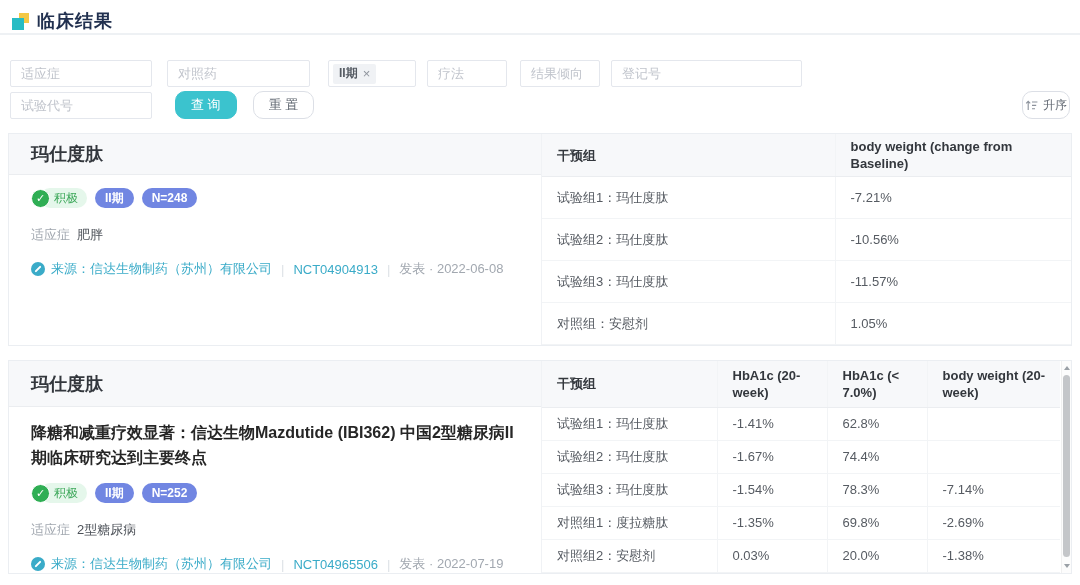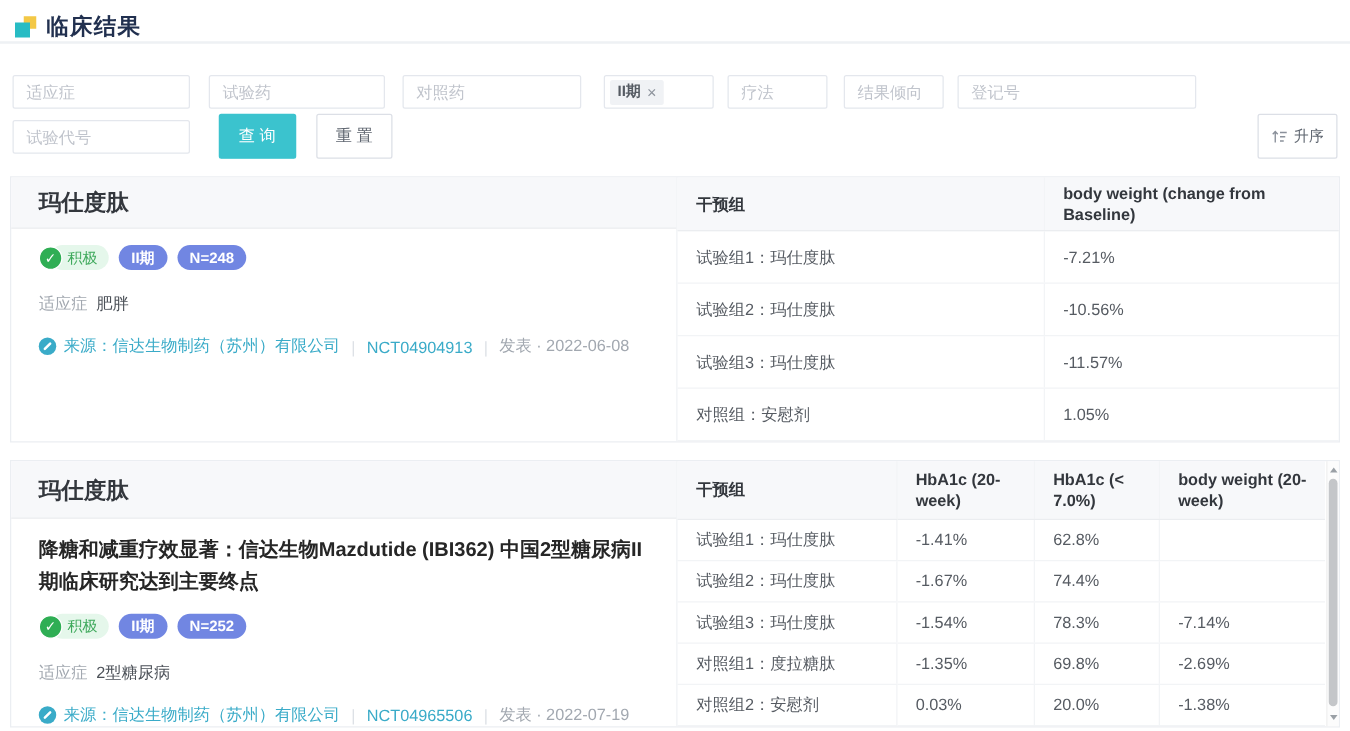--- a/index.html
+++ b/index.html
@@ -20,25 +20,25 @@
   .frow { display:flex; align-items:center; }
   .frow + .frow { margin-top:4px; position:relative; }
   .f-input { height:27px; border:1px solid #e4e7ed; border-radius:2px; padding:0 10px;
              font-size:13px; color:#606266; outline:none; font-family:inherit; }
   .f-input::placeholder { color:#c0c4cc; }
   .phase-box { height:27px; border:1px solid #e4e7ed; border-radius:2px; display:flex;
                align-items:center; padding:0 4px; }
   .tag { display:inline-flex; align-items:center; background:#f0f2f5; border-radius:2px;
          height:20px; padding:0 6px; font-size:12px; color:#555b63; font-weight:700; }
   .tag .x { margin-left:5px; color:#8e949d; font-weight:400; font-size:13px; cursor:pointer; line-height:1; }
-  .btn { height:36px; border-radius:2px; font-size:13px; cursor:pointer; font-family:inherit; }
+  .btn { height:28px; border-radius:10px; font-size:13px; cursor:pointer; font-family:inherit; }
   .btn-search { background:#3bc3ce; color:#fff; border:1px solid #3bc3ce; padding:0 15px; }
   .btn-reset { background:#fff; color:#5f6670; border:1px solid #dcdfe6; padding:0 15px; }
   .btn-sort { position:absolute; right:0; top:0; background:#fff; border:1px solid #dcdfe6;
-              color:#5f6670; font-size:12px; padding:0 10px; display:flex; align-items:center; gap:5px; }
+              color:#5f6670; font-size:12px; padding:0 2px; display:flex; align-items:center; gap:5px; }
 
   
   .card { display:flex; margin:14px 8px 0 8px; border:1px solid #ebeef2; background:#fff; }
   .card-left { width:532px; flex:none; }
   .band { background:#f7f8fa; border-bottom:1px solid #ebedf0; display:flex; align-items:center;
           padding-left:22px; font-size:18px; font-weight:700; color:#33373d; }
   .c1 .band { height:41px; }
   .c2 .band { height:46px; }
   .card-title { font-size:16px; font-weight:700; color:#262626; line-height:25px;
                 padding:13px 24px 0 22px; }
@@ -100,21 +100,20 @@
       <span class="sq-y"></span>
         <span class="sq-t"></span>
     </span>
     <h1>临床结果</h1>
   </div>
   <div class="hdr-divider"></div>
 
   <div class="filters">
     <div class="frow">
       <input class="f-input" style="width: 142px; margin-right: 15px;" placeholder="适应症">
-      <input class="f-input" style="width: 141px; margin-right: 14px;" placeholder="试验药">
       <input class="f-input" style="width: 143px; margin-right: 18px;" placeholder="对照药">
       <div class="phase-box" style="width:88px;margin-right:11px;">
         <span class="tag">
           <span>II期</span>
           <span class="x">×</span>
         </span>
       </div>
       <input class="f-input" style="width: 80px; margin-right: 13px;" placeholder="疗法">
       <input class="f-input" style="width: 80px; margin-right: 11px;" placeholder="结果倾向">
       <input class="f-input" style="width: 191px;" placeholder="登记号">

